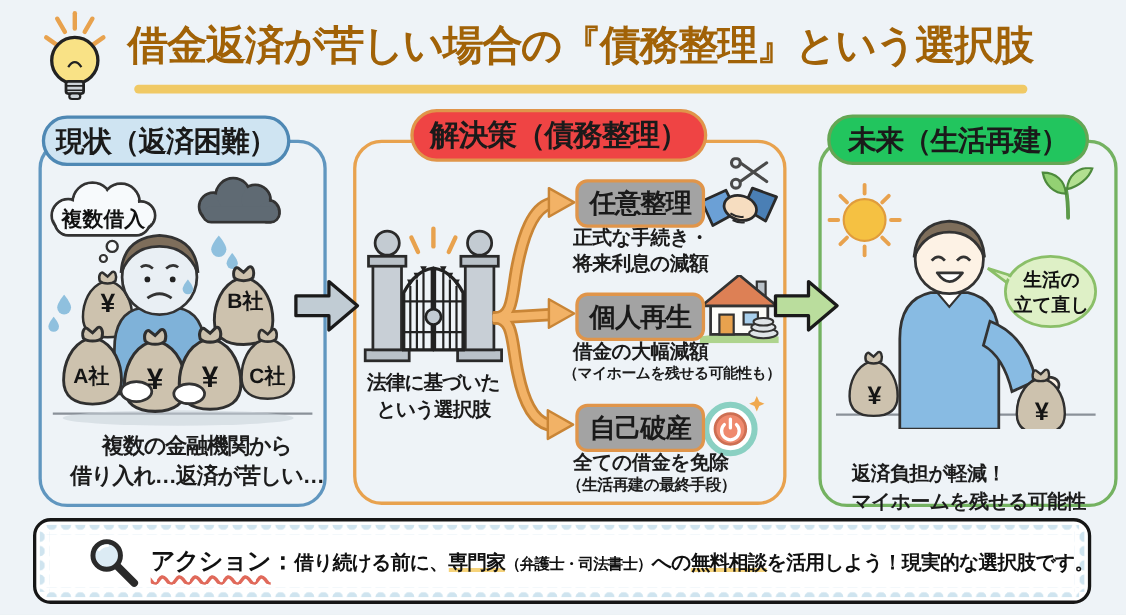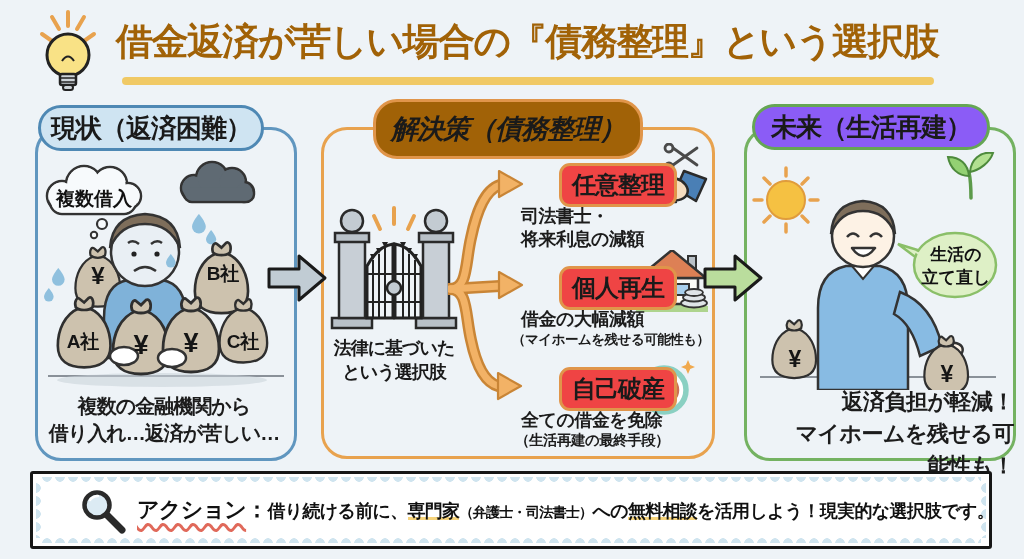--- a/index.html
+++ b/index.html
@@ -22,35 +22,35 @@
   .panel{position:absolute;border-radius:26px;}
   .panel.current{left:35px;top:127px;width:256px;height:328px;border:3.5px solid #6096bf;}
   .panel.solution{left:321px;top:127px;width:388px;height:326px;border:3.5px solid #e8a24e;}
   .panel.future{left:744px;top:127px;width:266px;height:328px;border:3.5px solid #74b261;}
   .badge{
     position:absolute;display:flex;align-items:center;justify-content:center;
     font-weight:800;letter-spacing:-1px;border-radius:24px;box-sizing:border-box;
     white-space:nowrap;z-index:4;
   }
   .badge.b-current{left:38px;top:105px;width:226px;height:46px;background:#cfe4f2;border:3.5px solid #4e88b4;font-size:26px;}
-  .badge.b-solution{left:373px;top:99px;width:270px;height:60px;background:#a16207;border:3.5px solid #e0954a;font-size:27px;font-style:italic;}
-  .badge.b-future{left:752px;top:104px;width:238px;height:46px;background:#8b5cf6;border:3.5px solid #65a654;font-size:26px;}
+  .badge.b-solution{left:373px;top:99px;width:270px;height:48px;background:#ef4444;border:3.5px solid #e0954a;font-size:27px;}
+  .badge.b-future{left:752px;top:104px;width:238px;height:46px;background:#22c55e;border:3.5px solid #65a654;font-size:26px;}
   .caption{position:absolute;font-weight:800;color:#1c1c1c;}
-  .caption.c-current{left:38px;top:393px;width:252px;text-align:center;font-size:20px;line-height:1.35;letter-spacing:-1px;}
-  .caption.c-future{left:774px;top:386px;width:240px;text-align:right;font-size:22px;line-height:1.45;letter-spacing:-0.5px;}
+  .caption.c-current{left:38px;top:393px;width:252px;text-align:center;font-size:20px;line-height:1.35;letter-spacing:-1px;padding-left:15px;}
+  .caption.c-future{left:774px;top:417px;width:240px;text-align:left;font-size:18px;line-height:1.45;letter-spacing:-0.5px;}
   .gate-caption{position:absolute;left:320px;top:337px;width:148px;text-align:center;font-size:18px;font-weight:800;line-height:1.32;letter-spacing:-1px;}
   .opt-badge{
     position:absolute;width:112px;height:38px;display:flex;align-items:center;justify-content:center;
-    background:#ef4444;border:3px solid #e0954a;border-radius:11px;
-    font-size:24px;font-weight:900;letter-spacing:-1px;z-index:3;margin-left:36px;
+    background:#a3a3a3;border:3px solid #e0954a;border-radius:11px;
+    font-size:24px;font-weight:900;letter-spacing:-1px;z-index:3;
   }
   .opt-desc{position:absolute;font-weight:800;letter-spacing:-0.5px;color:#1c1c1c;}
   .action-bar{
     position:absolute;left:30px;top:471px;width:962px;height:78px;box-sizing:border-box;
-    background:#ffffff;border:3.5px solid #161616;border-radius:3px;z-index:6;
+    background:#ffffff;border:3.5px solid #161616;border-radius:16px;z-index:6;
   }
   .scallop-top,.scallop-bottom{position:absolute;left:8px;right:8px;height:9px;}
   .scallop-top{top:3px;background:radial-gradient(circle at 6px 0px,#cfe4ef 4.5px,rgba(0,0,0,0) 5px);background-size:13px 9px;background-repeat:repeat-x;}
   .scallop-bottom{bottom:3px;background:radial-gradient(circle at 6px 9px,#cfe4ef 4.5px,rgba(0,0,0,0) 5px);background-size:13px 9px;background-repeat:repeat-x;}
   .scallop-left,.scallop-right{position:absolute;top:8px;bottom:8px;width:9px;}
   .scallop-left{left:3px;background:radial-gradient(circle at 0px 6px,#cfe4ef 4.5px,rgba(0,0,0,0) 5px);background-size:9px 13px;background-repeat:repeat-y;}
   .scallop-right{right:3px;background:radial-gradient(circle at 9px 6px,#cfe4ef 4.5px,rgba(0,0,0,0) 5px);background-size:9px 13px;background-repeat:repeat-y;}
   .action-text{
     position:absolute;left:104px;top:50%;transform:translateY(-50%);
     white-space:nowrap;font-weight:900;letter-spacing:-0.7px;font-size:18px;color:#111;
@@ -273,21 +273,21 @@
       <circle cx="33" cy="3" r="4" transform="translate(0,2)"></circle>
     </g>
     <g stroke="#2a2a2a" stroke-width="2.5" stroke-linejoin="round">
       <polygon points="2,40 24,30 34,50 12,62" fill="#6ba0d6"></polygon>
       <polygon points="70,36 48,28 40,46 60,58" fill="#4a7fb5"></polygon>
     </g>
     <ellipse cx="37" cy="46" rx="15" ry="11" transform="rotate(16 37 46)" fill="#f6ddc0" stroke="#2a2a2a" stroke-width="2.5"></ellipse>
     <path d="M28,51 q6,4 12,3 M30,57 q6,3 11,2" fill="none" stroke="#2a2a2a" stroke-width="1.8"></path>
   </svg>
   <div class="opt-desc" style="left:521px;top:205px;font-size:18px;line-height:1.3">
-    <div>司法書士・</div>
+    <div>正式な手続き・</div>
     <div>将来利息の減額</div>
   </div>
 
   <div class="opt-badge" style="left:523px;top:266px">個人再生</div>
   <svg class="abs" style="left:636px;top:250px" width="72" height="62" viewBox="0 0 72 62">
     <path d="M0,56 Q36,50 72,56 L72,62 L0,62 Z" fill="#aed48e"></path>
     <rect x="52" y="6" width="8" height="14" fill="#b9c1c8" stroke="#333" stroke-width="2"></rect>
     <rect x="10" y="28" width="52" height="26" fill="#fcfcf8" stroke="#333" stroke-width="2.5"></rect>
     <polygon points="36,0 2,28 70,28" fill="#dd8055" stroke="#333" stroke-width="2.5" stroke-linejoin="round"></polygon>
     <rect x="18" y="36" width="13" height="18" fill="#e8a24e" stroke="#333" stroke-width="2"></rect>

